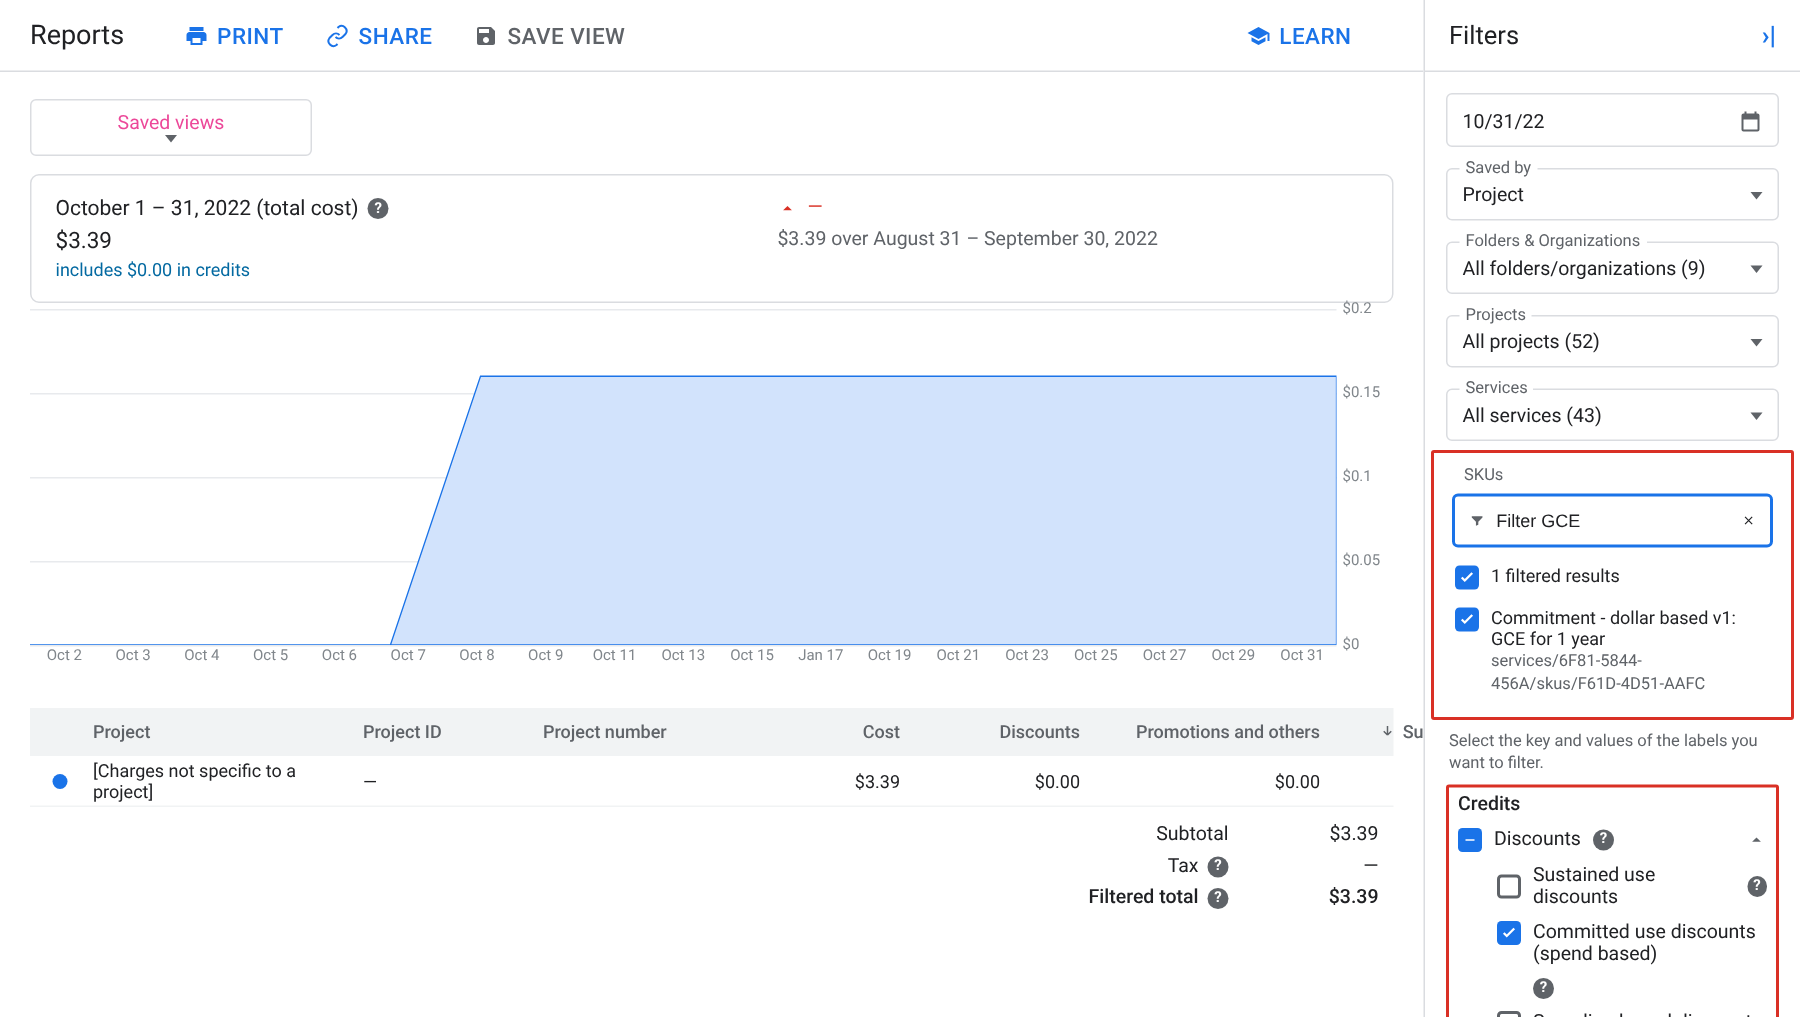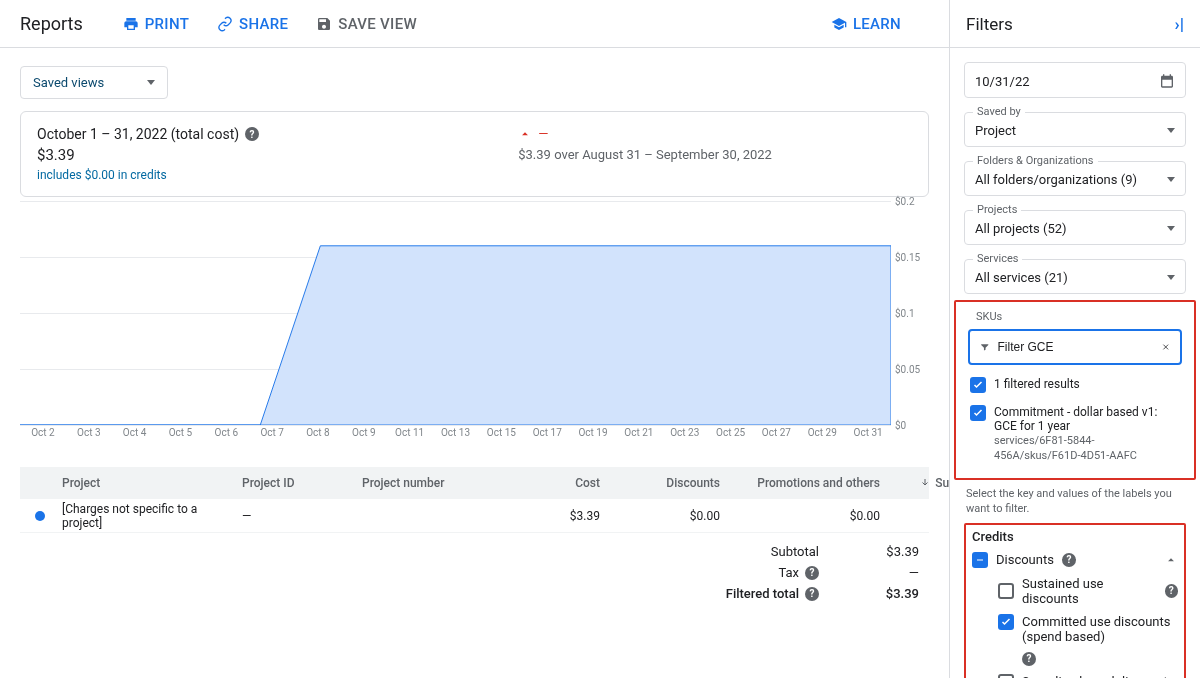--- a/index.html
+++ b/index.html
@@ -40,23 +40,24 @@
     color: #1a73e8; font-weight: 500; font-size: 15px; letter-spacing: .3px;
     margin-right: 28px; cursor: pointer;
   }
   .topbar-action.grey { color: #5f6368; }
   .topbar-spacer { flex: 1; }
   svg { display: block; }
   
   .content { padding: 18px 20px 0 20px; overflow: hidden; }
   .saved-views {
     border: 1px solid #dadce0; border-radius: 4px;
-    padding: 8px 12px; width: 148px; display: flex; justify-content: space-between;
-    align-items: center; color: #0c4a6e; font-size: 13px; cursor: pointer;
+    padding: 8px 12px; width: 188px; display: flex; justify-content: space-between;
+    align-items: center; color: #ec4899; font-size: 13px; cursor: pointer;
     margin-bottom: 12px;
+    flex-direction: column;
   }
   .summary-card {
     border: 1px solid #dadce0; border-radius: 6px;
     padding: 14px 16px; display: flex; align-items: flex-start;
   }
   .summary-left { flex: 0 0 55%; }
   .summary-title { font-size: 14px; display: flex; align-items: center; gap: 6px; }
   .summary-value { font-size: 15px; margin-top: 4px; }
   .summary-sub { font-size: 12px; color: #0369a1; margin-top: 4px; }
   .summary-right { flex: 1; text-align: left; font-size: 13px; color: #5f6368; }
@@ -196,21 +197,21 @@
           <div class="xtick">Oct 3</div>
           <div class="xtick">Oct 4</div>
           <div class="xtick">Oct 5</div>
           <div class="xtick">Oct 6</div>
           <div class="xtick">Oct 7</div>
           <div class="xtick">Oct 8</div>
           <div class="xtick">Oct 9</div>
           <div class="xtick">Oct 11</div>
           <div class="xtick">Oct 13</div>
           <div class="xtick">Oct 15</div>
-          <div class="xtick">Oct 17</div>
+          <div class="xtick">Jan 17</div>
           <div class="xtick">Oct 19</div>
           <div class="xtick">Oct 21</div>
           <div class="xtick">Oct 23</div>
           <div class="xtick">Oct 25</div>
           <div class="xtick">Oct 27</div>
           <div class="xtick">Oct 29</div>
           <div class="xtick">Oct 31</div>
         </div>
     </div>
 
@@ -294,21 +295,21 @@
     </div>
 
     <div class="field-wrap">
       <span class="field-label">Projects</span>
       <span class="field-value">All projects (52)</span>
       <span class="tri"></span>
     </div>
 
     <div class="field-wrap">
       <span class="field-label">Services</span>
-      <span class="field-value">All services (21)</span>
+      <span class="field-value">All services (43)</span>
       <span class="tri"></span>
     </div>
 
     <div class="hl-box" style="margin-left:-10px; margin-right:-10px; padding-left:12px; padding-right:12px;">
       <div class="sku-label-row">SKUs</div>
       <div class="sku-filter">
         <svg width="16" height="16" viewBox="0 0 24 24" fill="#5f6368">
             <path d="M3 5h18v2l-7 7v5l-4 2v-7L3 7V5z"></path>
           </svg>
         <input type="text" value="Filter GCE" style="">

